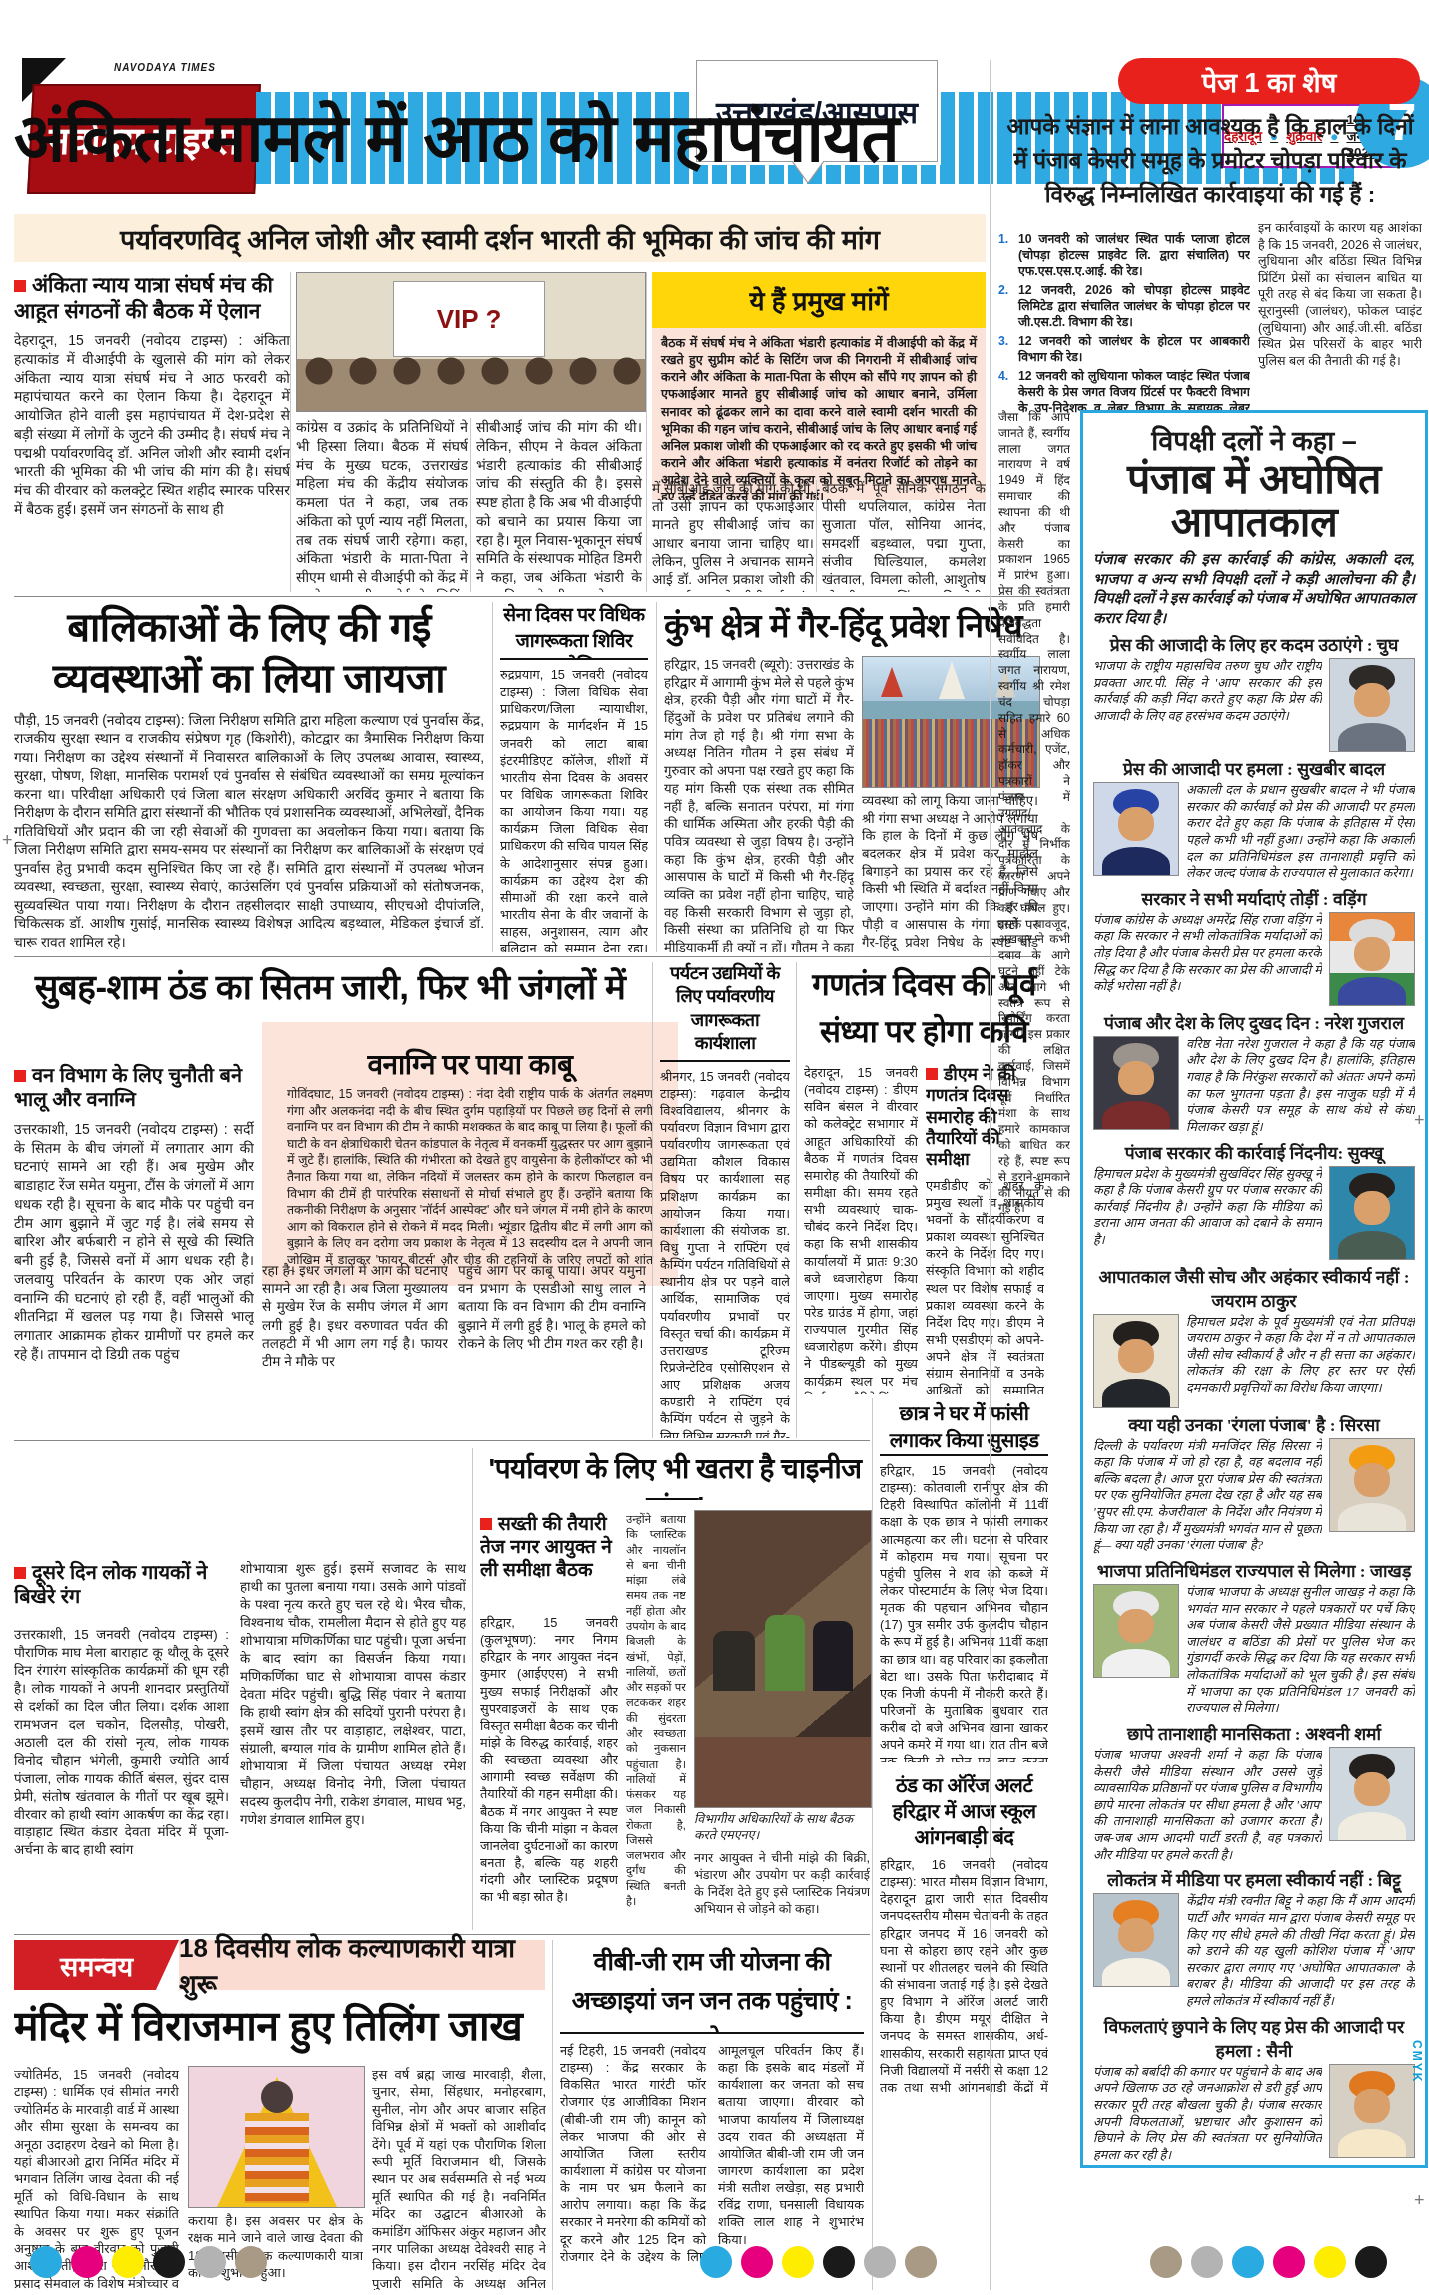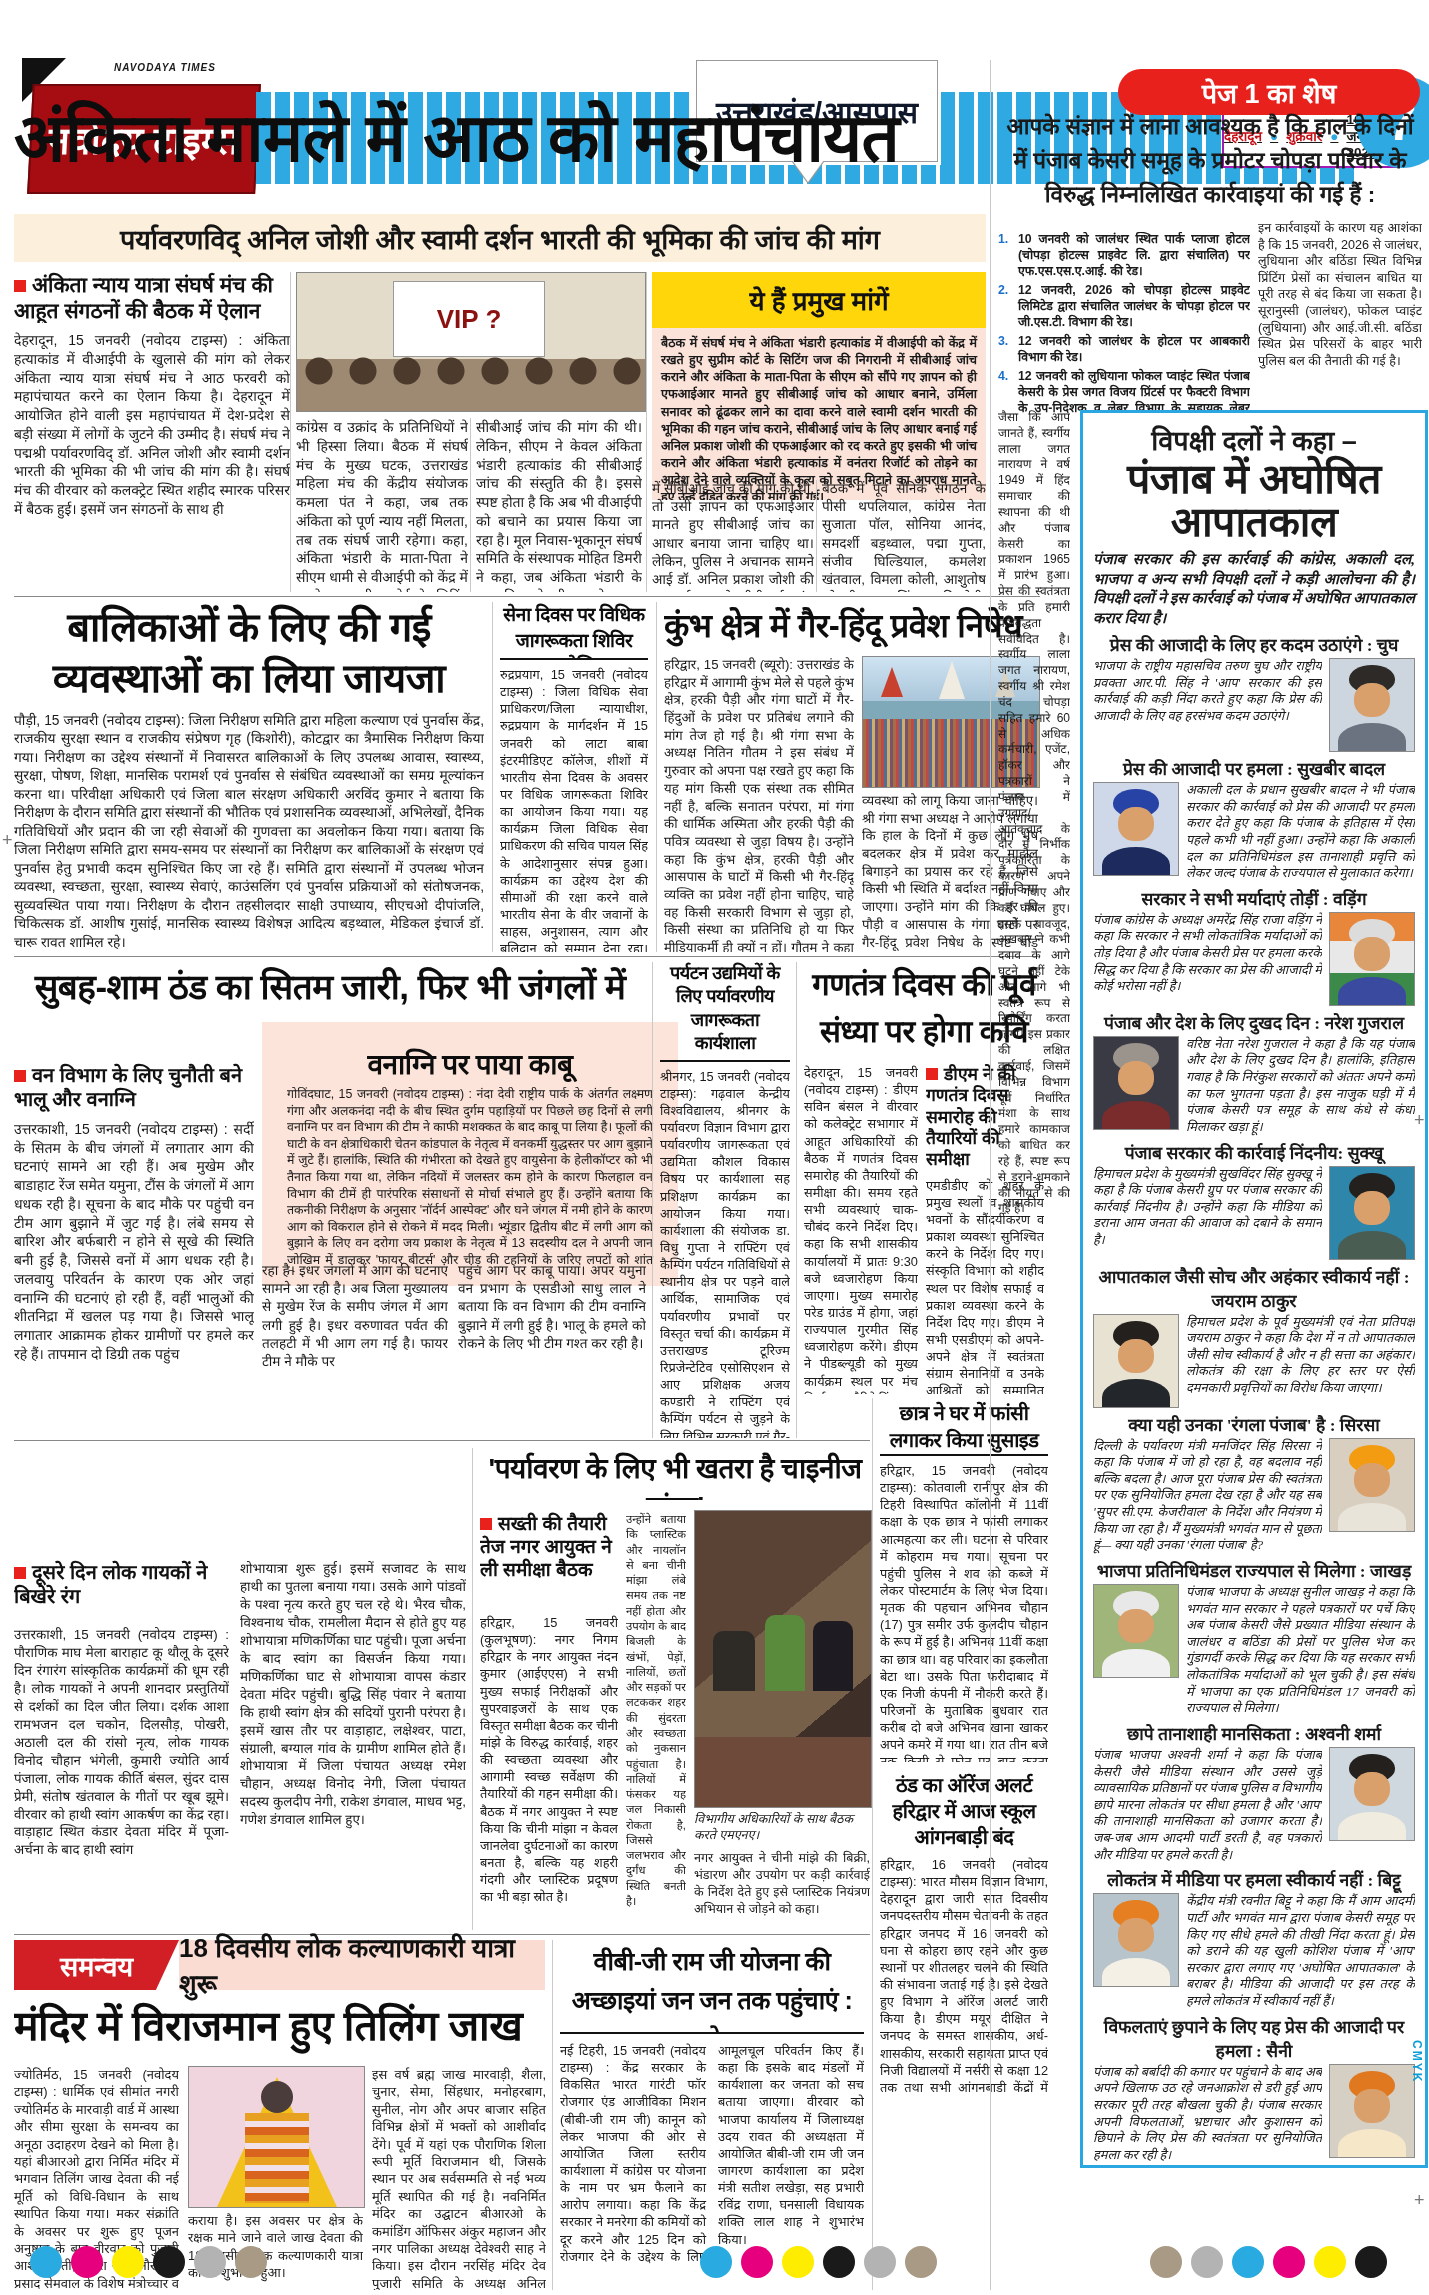--- a/index.html
+++ b/index.html
@@ -195,21 +195,21 @@
     <div class="abs" style="left:56px;top:46px;width:64px;height:90px;background:repeating-linear-gradient(#e8a020 0 8px,#f2e0e8 8px 14px,#d8641e 14px 22px);"></div>
   </div>
   <div class="abs bd" style="left:188px;top:2212px;width:175px;height:78px;font-size:13px;">कराया है। इस अवसर पर क्षेत्र के रक्षक माने जाने वाले जाख देवता की 18 दिवसीय लोक कल्याणकारी यात्रा का भी शुभारंभ हुआ।</div>
   <div class="abs bd" style="left:372px;top:2066px;width:174px;height:224px;font-size:13px;">इस वर्ष ब्रह्म जाख मारवाड़ी, शैला, चुनार, सेमा, सिंहधार, मनोहरबाग, सुनील, नोग और अपर बाजार सहित विभिन्न क्षेत्रों में भक्तों को आशीर्वाद देंगे। पूर्व में यहां एक पौराणिक शिला रूपी मूर्ति विराजमान थी, जिसके स्थान पर अब सर्वसम्मति से नई भव्य मूर्ति स्थापित की गई है। नवनिर्मित मंदिर का उद्घाटन बीआरओ के कमांडिंग ऑफिसर अंकुर महाजन और नगर पालिका अध्यक्ष देवेश्वरी साह ने किया। इस दौरान नरसिंह मंदिर देव पुजारी समिति के अध्यक्ष अनिल नंबूदरी, भगवती प्रसाद नंबूदरी, जयप्रकाश भट्ट, सुशील थपलियाल, राकेश भट्ट, अशोक नंबूदरी, विजय डिमरी, प्रकाश चंद्र सती, नवीन कवांण मौजूद रहे।</div>
 
   <div class="vr" style="left:552px;top:1940px;height:350px;"></div>
   <div class="abs hl ctr uline" style="left:560px;top:1942px;width:304px;height:90px;font-size:25px;line-height:1.55;">वीबी-जी राम जी योजना की अच्छाइयां जन जन तक पहुंचाएं : लखेड़ा</div>
   <div class="abs bd" style="left:560px;top:2042px;width:304px;height:248px;font-size:12.8px;column-count:2;column-gap:12px;">नई टिहरी, 15 जनवरी (नवोदय टाइम्स) : केंद्र सरकार के विकसित भारत गारंटी फॉर रोजगार एंड आजीविका मिशन (बीबी-जी राम जी) कानून को लेकर भाजपा की ओर से आयोजित जिला स्तरीय कार्यशाला में कांग्रेस पर योजना के नाम पर भ्रम फैलाने का आरोप लगाया। कहा कि केंद्र सरकार ने मनरेगा की कमियों को दूर करने और 125 दिन को रोजगार देने के उद्देश्य के लिए आमूलचूल परिवर्तन किए हैं। कहा कि इसके बाद मंडलों में कार्यशाला कर जनता को सच बताया जाएगा। वीरवार को भाजपा कार्यालय में जिलाध्यक्ष उदय रावत की अध्यक्षता में आयोजित बीबी-जी राम जी जन जागरण कार्यशाला का प्रदेश मंत्री सतीश लखेड़ा, सह प्रभारी रविंद्र राणा, घनसाली विधायक शक्ति लाल शाह ने शुभारंभ किया।</div>
 
   <div class="vr" style="left:990px;top:60px;height:2230px;"></div>
-  <div class="abs pill" style="left:1118px;top:58px;width:302px;height:46px;margin-top:11px;">पेज 1 का शेष</div>
+  <div class="abs pill" style="left:1118px;top:58px;width:302px;height:46px;">पेज 1 का शेष</div>
   <div class="abs ctr" style="left:998px;top:110px;width:424px;height:104px;font-size:22.5px;font-weight:800;line-height:1.5;overflow:hidden;">आपके संज्ञान में लाना आवश्यक है कि हाल के दिनों में पंजाब केसरी समूह के प्रमोटर चोपड़ा परिवार के विरुद्ध निम्नलिखित कार्रवाइयां की गई हैं :</div>
   <div class="abs numlist" style="left:998px;top:220px;width:252px;height:182px;overflow:hidden;">
     <div>10 जनवरी को जालंधर स्थित पार्क प्लाजा होटल (चोपड़ा होटल्स प्राइवेट लि. द्वारा संचालित) पर एफ.एस.एस.ए.आई. की रेड।</div>
     <div>12 जनवरी, 2026 को चोपड़ा होटल्स प्राइवेट लिमिटेड द्वारा संचालित जालंधर के चोपड़ा होटल पर जी.एस.टी. विभाग की रेड।</div>
     <div>12 जनवरी को जालंधर के होटल पर आबकारी विभाग की रेड।</div>
     <div>12 जनवरी को लुधियाना फोकल प्वाइंट स्थित पंजाब केसरी के प्रेस जगत विजय प्रिंटर्स पर फैक्टरी विभाग के उप-निदेशक व लेबर विभाग के सहायक लेबर कमिश्नर द्वारा ज्वाइंट रेड।</div>
 
   </div>
   <div class="abs bd-s" style="left:1258px;top:220px;width:164px;height:182px;">इन कार्रवाइयों के कारण यह आशंका है कि 15 जनवरी, 2026 से जालंधर, लुधियाना और बठिंडा स्थित विभिन्न प्रिंटिंग प्रेसों का संचालन बाधित या पूरी तरह से बंद किया जा सकता है। सूरानुस्सी (जालंधर), फोकल प्वाइंट (लुधियाना) और आई.जी.सी. बठिंडा स्थित प्रेस परिसरों के बाहर भारी पुलिस बल की तैनाती की गई है।</div>
   <div class="abs bd-s" style="left:998px;top:410px;width:72px;height:1748px;font-size:12px;">जैसा कि आप जानते हैं, स्वर्गीय लाला जगत नारायण ने वर्ष 1949 में हिंद समाचार की स्थापना की थी और पंजाब केसरी का प्रकाशन 1965 में प्रारंभ हुआ। प्रेस की स्वतंत्रता के प्रति हमारी प्रतिबद्धता सर्वविदित है। स्वर्गीय लाला जगत नारायण, स्वर्गीय श्री रमेश चंद चोपड़ा सहित हमारे 60 से अधिक कर्मचारी, एजेंट, हॉकर और पत्रकारों ने पंजाब में उग्रवाद/आतंकवाद के दौर में निर्भीक पत्रकारिता के कारण अपने प्राण गंवाए और कई घायल हुए। इसके बावजूद, अखबार ने कभी दबाव के आगे घुटने नहीं टेके और आगे भी स्वतंत्र रूप से रिपोर्टिंग करता रहेगा। इस प्रकार की लक्षित कार्रवाई, जिसमें विभिन्न विभाग पूर्व निर्धारित मंशा के साथ हमारे कामकाज को बाधित कर रहे हैं, स्पष्ट रूप से डराने-धमकाने की नीयत से की गई है।</div>

